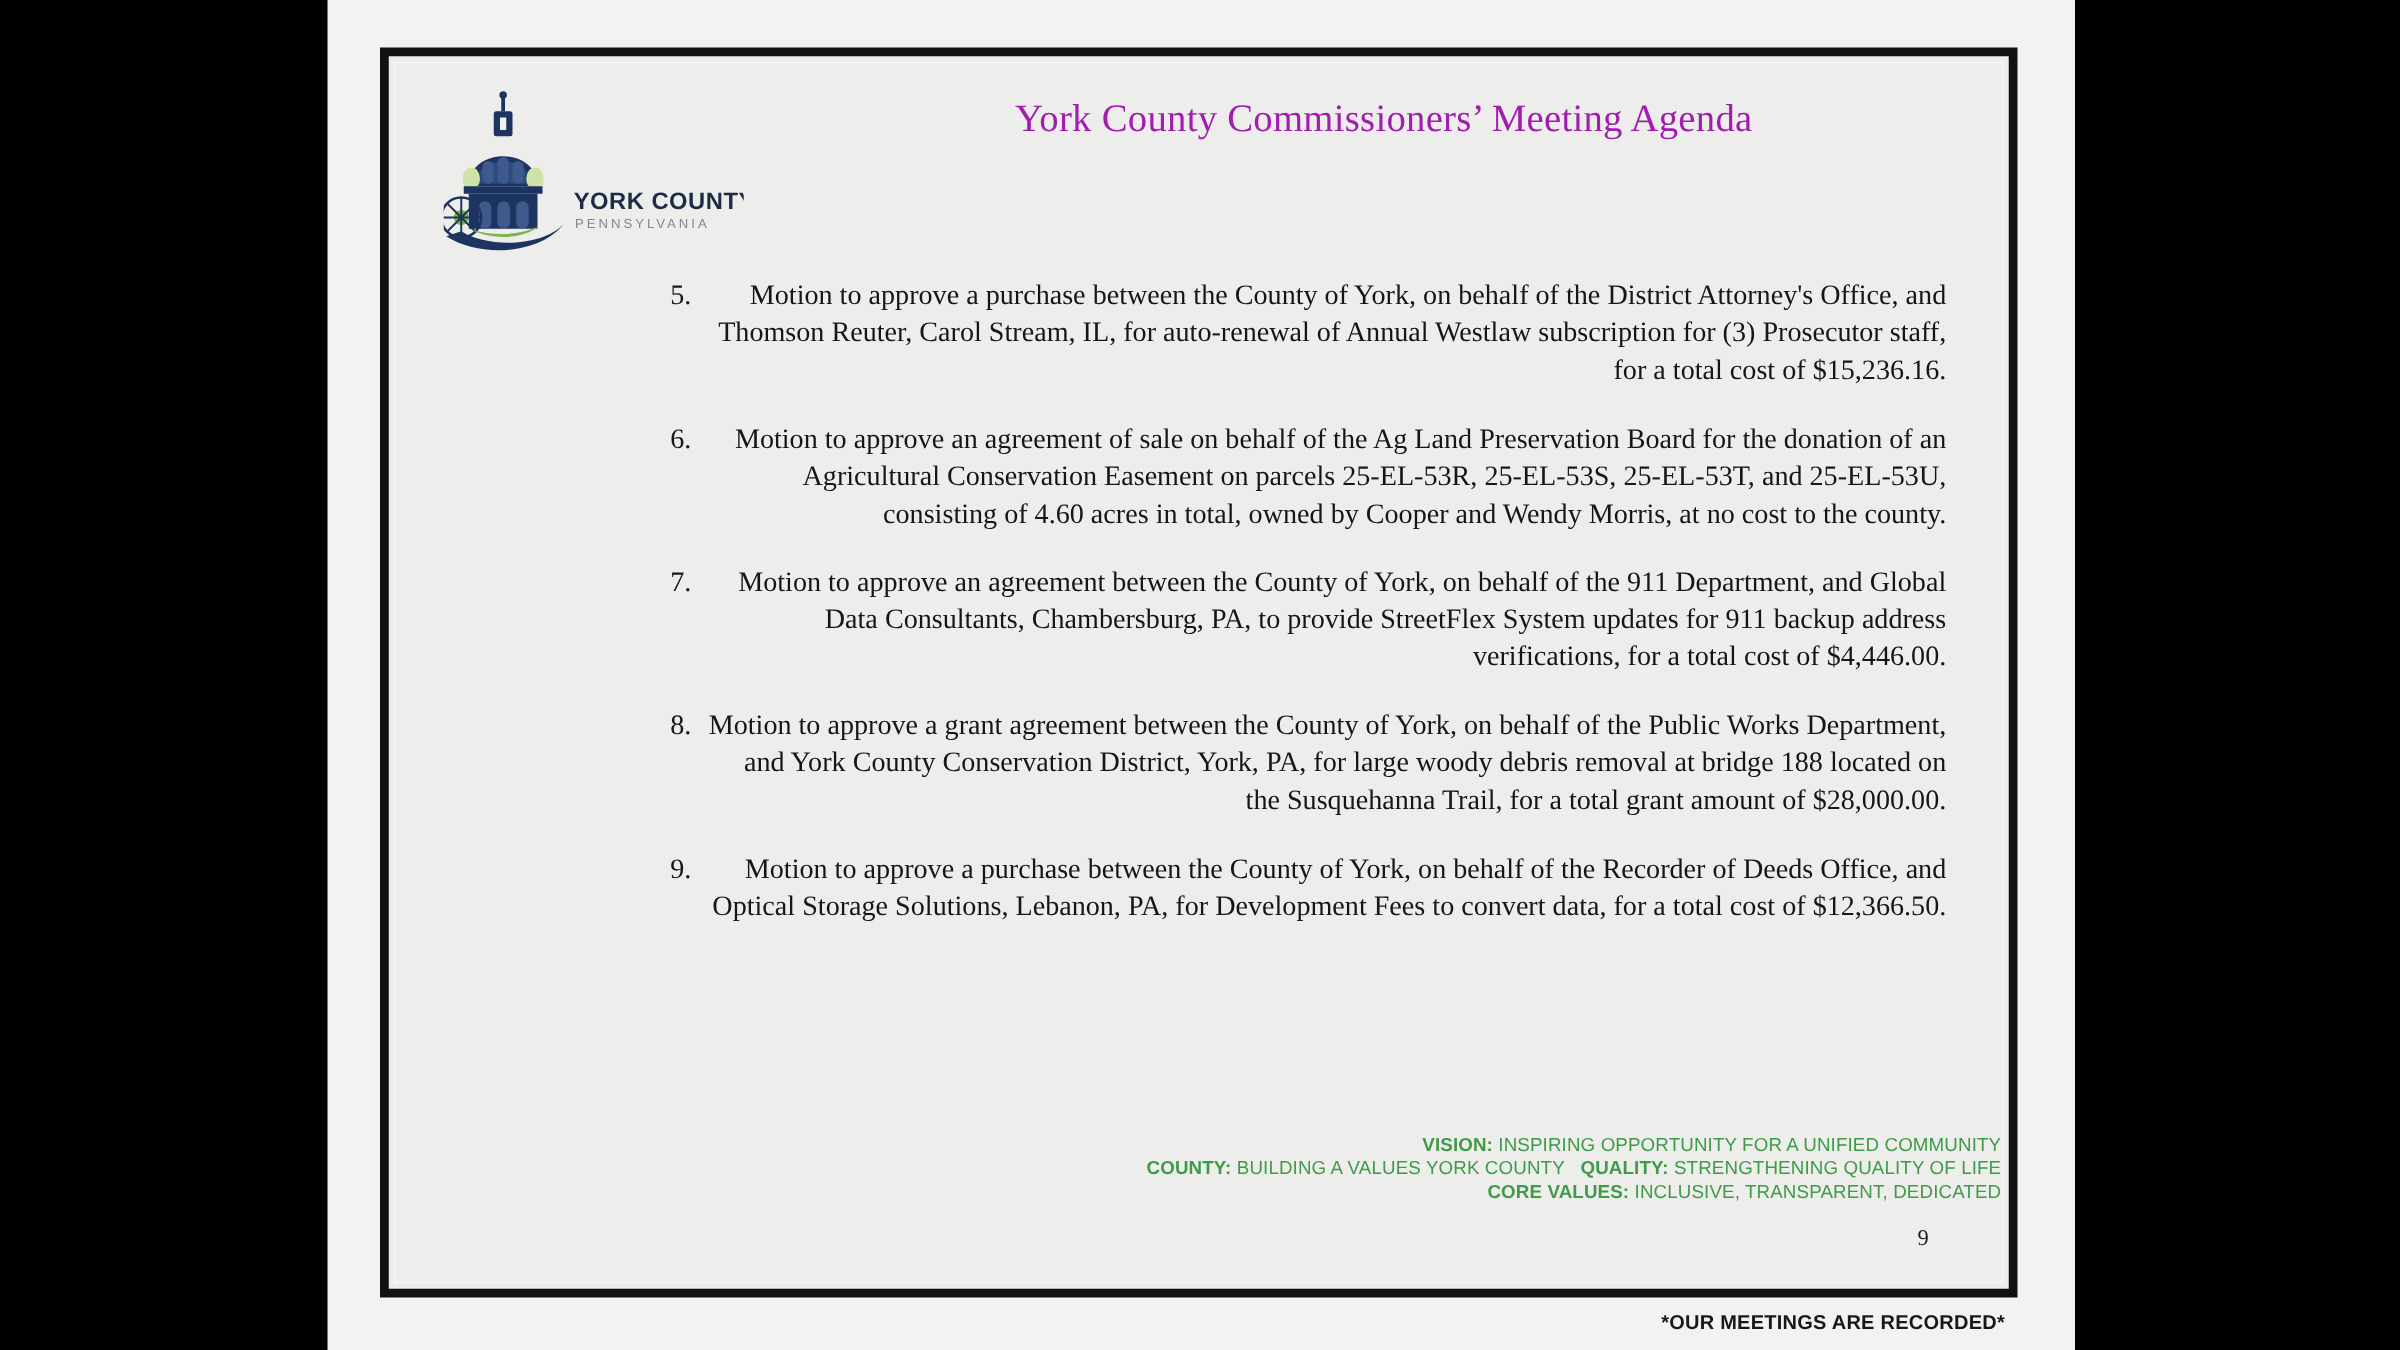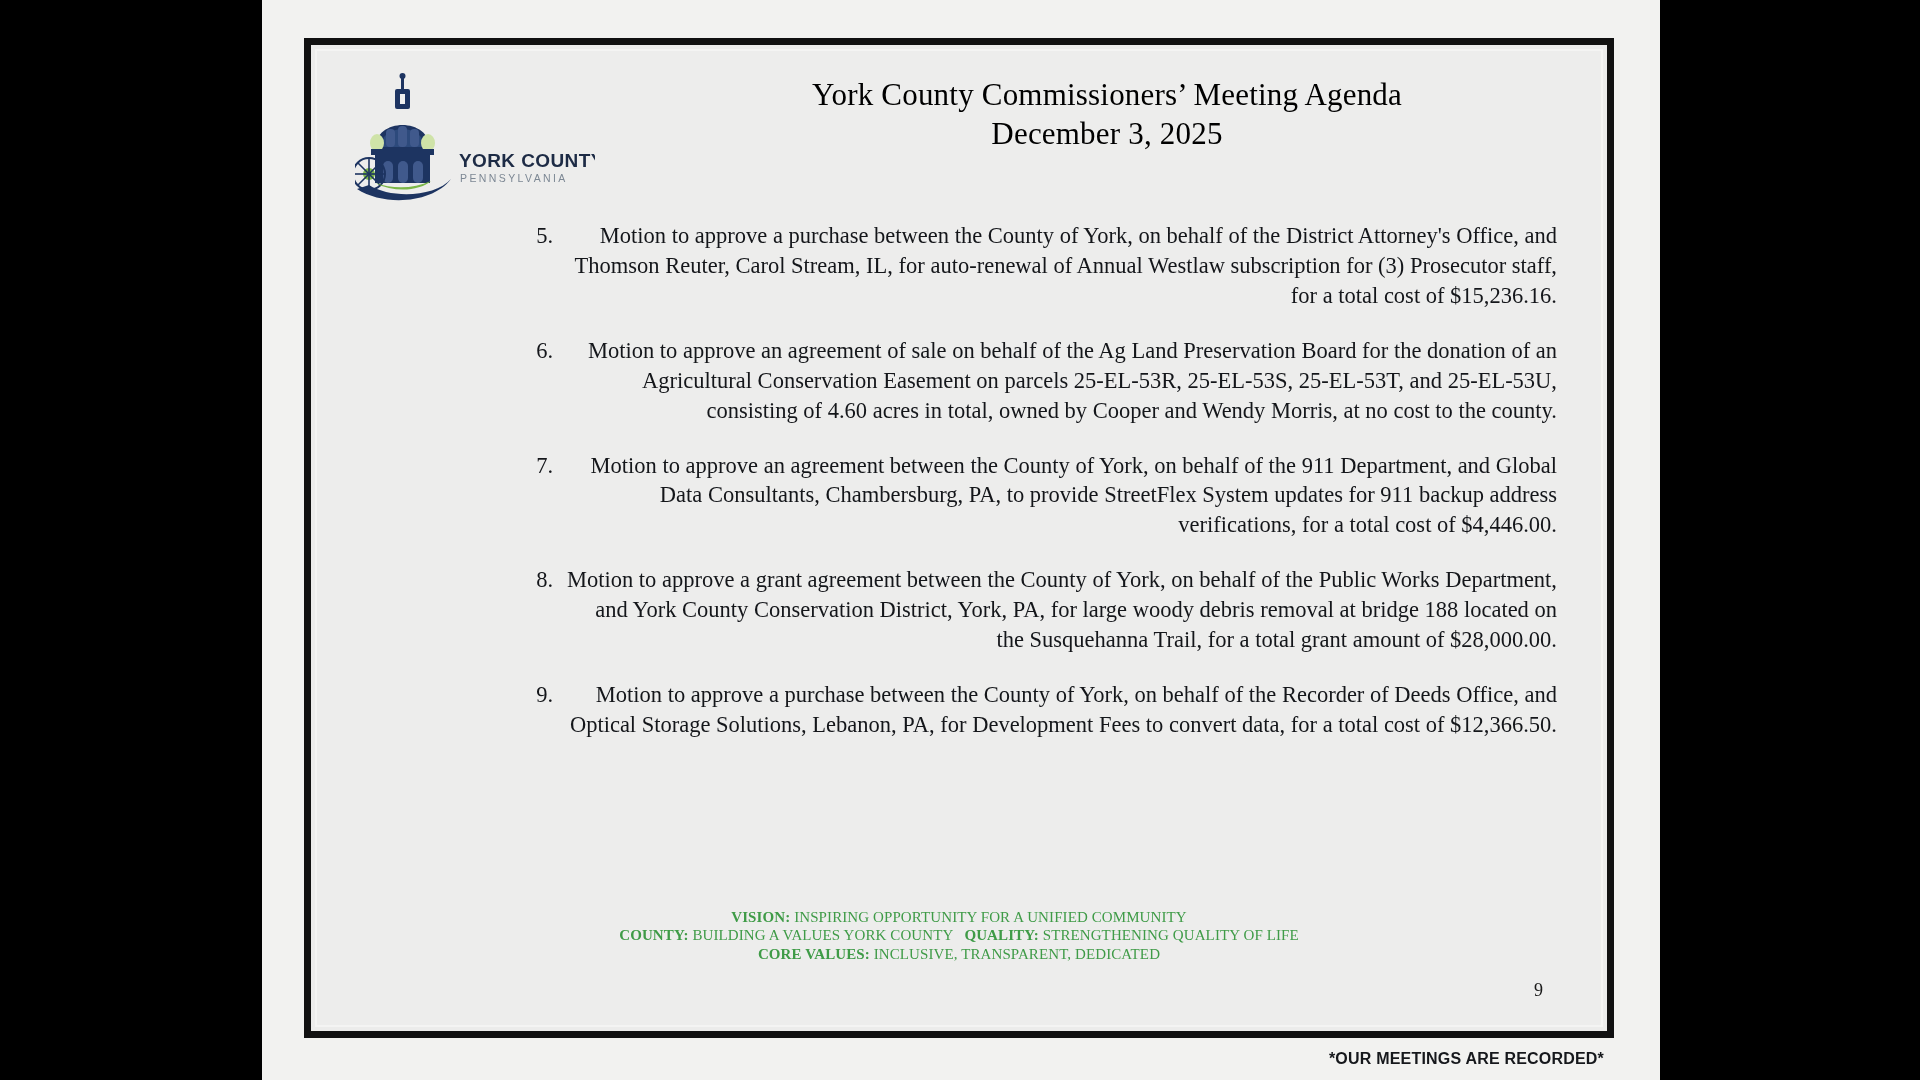--- a/index.html
+++ b/index.html
@@ -70,21 +70,21 @@
   }
   #logo svg { display: block; }
 
   
   #title-block {
     position: absolute;
     left: 300px;
     top: 24px;
     width: 980px;
     text-align: center;
-    color: #000000;
+    color: #a21caf;
     line-height: 1.26;
   }
   .title-line {
     font-family: "Liberation Serif", serif;
     font-size: 31px;
     letter-spacing: 0.2px;
     white-space: nowrap;
   }
 
   
@@ -115,23 +115,23 @@
     line-height: 1.33;
     text-align: right;
   }
 
   
   #mission {
     position: absolute;
     left: 0;
     right: 0;
     bottom: 62px;
-    text-align: center;
+    text-align: right;
     color: #3f9b47;
-    font-family: Liberation Serif, serif;
+    font-family: Liberation Sans, sans-serif;
     font-size: 15px;
     line-height: 1.22;
     letter-spacing: 0.1px;
   }
   #mission .row { white-space: nowrap; }
   #mission .lbl { font-weight: bold; }
 
   
   #page-number {
     position: absolute;
@@ -205,21 +205,20 @@
               <path d="M2 118 C30 136 78 132 96 108 C80 126 36 128 14 114 Z" fill="#1d3461"></path>
               <path d="M20 112 C40 122 64 120 76 110 C58 118 38 118 20 112 Z" fill="#7ab648"></path>
             </g>
             <text x="104" y="96" font-family="Liberation Sans, sans-serif" font-size="19" font-weight="bold" fill="#1d2b45" letter-spacing="0.4">YORK COUNTY</text>
             <text x="105" y="111" font-family="Liberation Sans, sans-serif" font-size="10.5" fill="#7d8894" letter-spacing="2.4">PENNSYLVANIA</text>
           </svg>
         </div>
 
         <div id="title-block">
           <div class="title-line">York County Commissioners’ Meeting Agenda</div>
-          <div class="title-line">December 3, 2025</div>
         </div>
 
         <div id="agenda">
           <div class="agenda-item">
             <div class="agenda-num">5.</div>
             <div class="agenda-text">Motion to approve a purchase between the County of York, on behalf of the District Attorney's Office, and Thomson Reuter, Carol Stream, IL, for auto-renewal of Annual Westlaw subscription for (3) Prosecutor staff, for a total cost of $15,236.16.</div>
           </div>
           <div class="agenda-item">
             <div class="agenda-num">6.</div>
             <div class="agenda-text">Motion to approve an agreement of sale on behalf of the Ag Land Preservation Board for the donation of an Agricultural Conservation Easement on parcels 25-EL-53R, 25-EL-53S, 25-EL-53T, and 25-EL-53U, consisting of 4.60 acres in total, owned by Cooper and Wendy Morris, at no cost to the county.</div>

